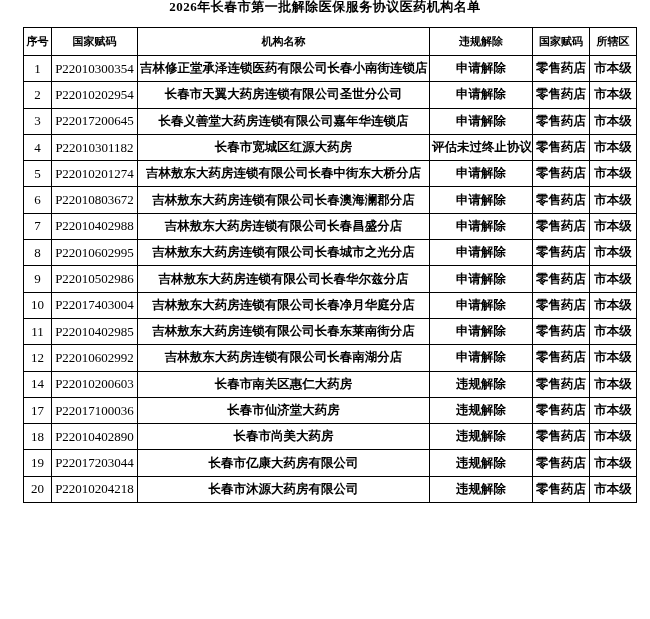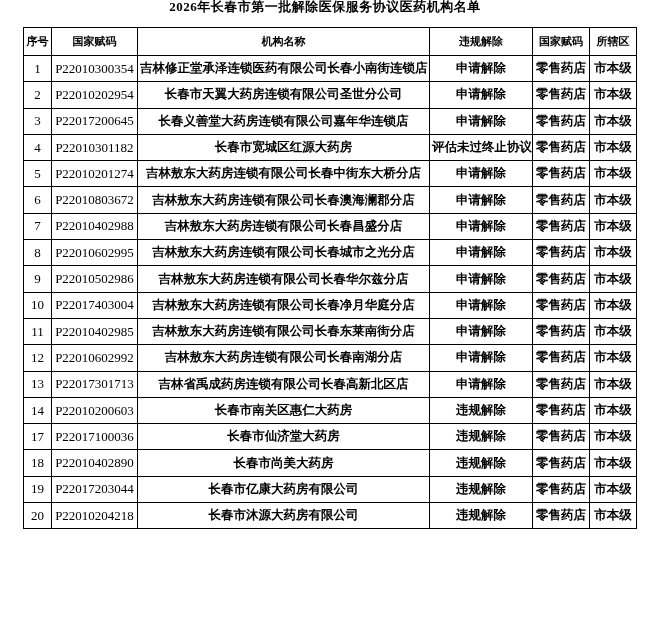--- a/index.html
+++ b/index.html
@@ -180,28 +180,20 @@
         </tr>
         <tr>
           <td class="num">12</td>
           <td class="code">P22010602992</td>
           <td class="cn">吉林敖东大药房连锁有限公司长春南湖分店</td>
           <td class="cn">申请解除</td>
           <td class="cn">零售药店</td>
           <td class="cn">市本级</td>
         </tr>
         <tr>
-          <td class="num">13</td>
-          <td class="code">P22017301713</td>
-          <td class="cn">吉林省禹成药房连锁有限公司长春高新北区店</td>
-          <td class="cn">申请解除</td>
-          <td class="cn">零售药店</td>
-          <td class="cn">市本级</td>
-        </tr>
-        <tr>
           <td class="num">14</td>
           <td class="code">P22010200603</td>
           <td class="cn">长春市南关区惠仁大药房</td>
           <td class="cn">违规解除</td>
           <td class="cn">零售药店</td>
           <td class="cn">市本级</td>
         </tr>
         <tr>
           <td class="num">17</td>
           <td class="code">P22017100036</td>

